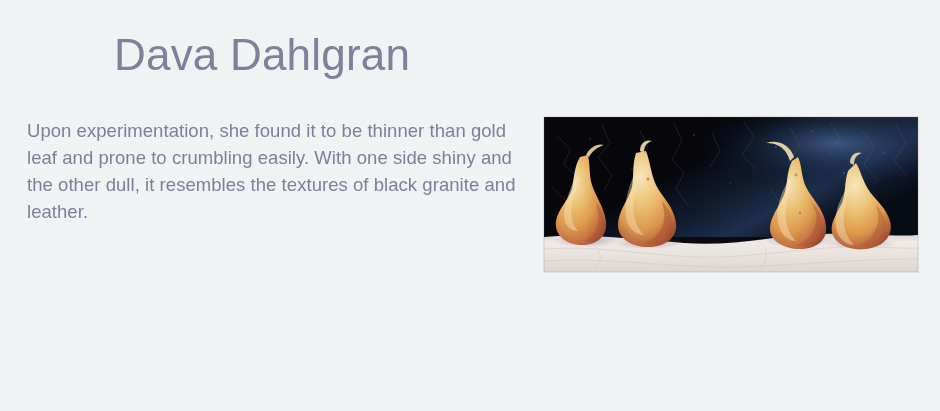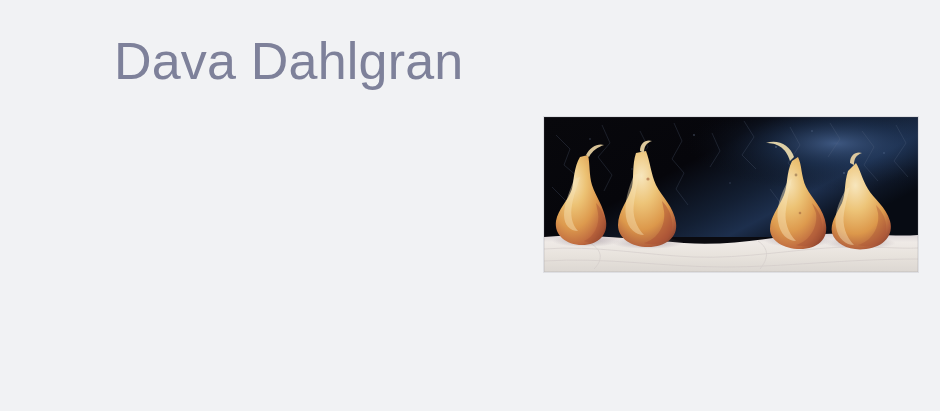--- a/index.html
+++ b/index.html
@@ -21,21 +21,21 @@
     width: 940px;
     height: 411px;
     background: #f1f2f4;
   }
 
   
   .page-title {
     position: absolute;
     left: 114px;
     top: -2px;
-    font-size: 52px;
+    font-size: 44px;
     line-height: 56px;
     font-weight: 400;
     letter-spacing: 0.2px;
     color: #7e819a;
     white-space: nowrap;
   }
 
   
   .text-column {
     position: absolute;
@@ -74,20 +74,21 @@
   }
 </style>
 </head>
 <body>
 
 <div class="page">
 
   <h1 class="page-title">Dava Dahlgran</h1>
 
   <div class="text-column">
+    <p class="body-paragraph">Upon experimentation, she found it to be thinner than gold leaf and prone to crumbling easily. With one side shiny and the other dull, it resembles the textures of black granite and leather.</p>
   </div>
 
   <figure class="artwork-figure" aria-label="Four pears on a white cloth against a black leafed backdrop">
     <svg viewBox="0 0 374 155" preserveAspectRatio="none">
       <defs>
         <linearGradient id="backdropGrad" x1="0" y1="0" x2="1" y2="0.6">
           <stop offset="0%" stop-color="#08080c"></stop>
           <stop offset="45%" stop-color="#06060b"></stop>
           <stop offset="68%" stop-color="#131f33"></stop>
           <stop offset="80%" stop-color="#1d2f4d"></stop>

